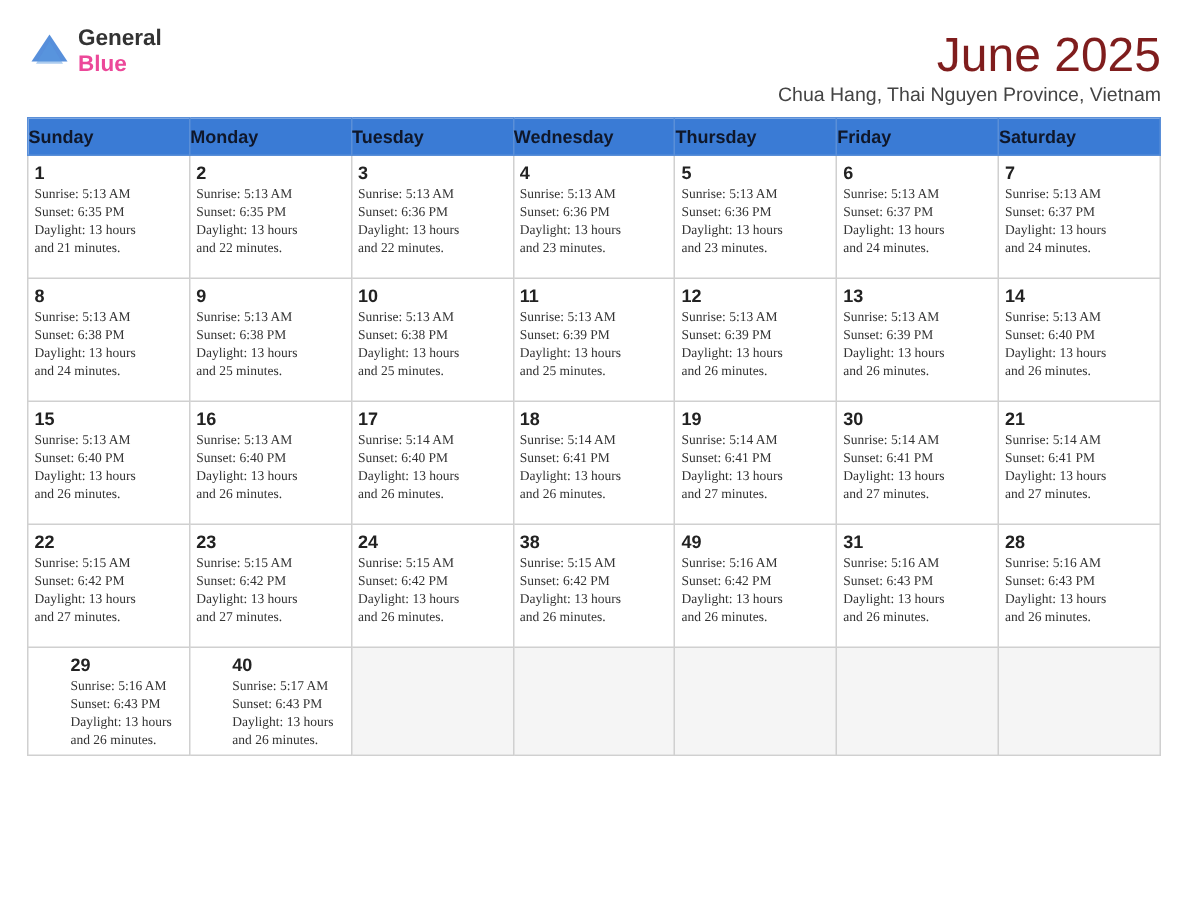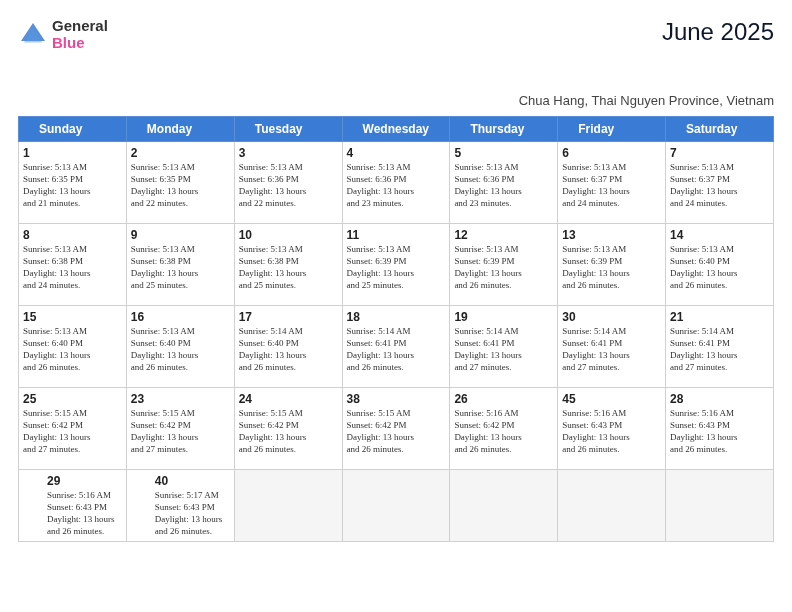--- a/index.html
+++ b/index.html
@@ -36,40 +36,39 @@
     .logo-text .general { color: #333; }
     .logo-text .blue { color: #ec4899; }
     .logo-icon {
       width: 30px;
       height: 30px;
     }
     .title-block {
       text-align: right;
     }
     .main-title {
-      font-size: 24px;
-      color: #0f172a;
+      font-size: 32px;
+      color: #7f1d1d;
       font-weight: normal;
     }
     .subtitle {
       font-size: 13px;
       color: #444;
-      margin-top: 47px;
     }
     .calendar {
       width: 100%;
       border-collapse: collapse;
       table-layout: fixed;
     }
     .calendar th {
       background: #3a7bd5;
-      color: #ffffff;
+      color: #0f172a;
       font-size: 12px;
       font-weight: bold;
-      padding: 5px 20px;
+      padding: 5px 0;
       text-align: left;
       border: 1px solid #5a8fd8;
     }
     .calendar td {
       vertical-align: top;
       border: 1px solid #d0d0d0;
       padding: 4px 4px 3px 4px;
       font-size: 9.5px;
       color: #333;
       height: 82px;
@@ -218,41 +217,41 @@
             <span class="day-num">30</span>
             <div class="cell-text">Sunrise: 5:14 AM<br>Sunset: 6:41 PM<br>Daylight: 13 hours<br>and 27 minutes.</div>
           </td>
           <td>
             <span class="day-num">21</span>
             <div class="cell-text">Sunrise: 5:14 AM<br>Sunset: 6:41 PM<br>Daylight: 13 hours<br>and 27 minutes.</div>
           </td>
         </tr>
         <tr class="week-row">
           <td>
-            <span class="day-num">25</span>
+            <span class="day-num">22</span>
             <div class="cell-text">Sunrise: 5:15 AM<br>Sunset: 6:42 PM<br>Daylight: 13 hours<br>and 27 minutes.</div>
           </td>
           <td>
             <span class="day-num">23</span>
             <div class="cell-text">Sunrise: 5:15 AM<br>Sunset: 6:42 PM<br>Daylight: 13 hours<br>and 27 minutes.</div>
           </td>
           <td>
             <span class="day-num">24</span>
             <div class="cell-text">Sunrise: 5:15 AM<br>Sunset: 6:42 PM<br>Daylight: 13 hours<br>and 26 minutes.</div>
           </td>
           <td>
             <span class="day-num">38</span>
             <div class="cell-text">Sunrise: 5:15 AM<br>Sunset: 6:42 PM<br>Daylight: 13 hours<br>and 26 minutes.</div>
           </td>
           <td>
-            <span class="day-num">26</span>
+            <span class="day-num">49</span>
             <div class="cell-text">Sunrise: 5:16 AM<br>Sunset: 6:42 PM<br>Daylight: 13 hours<br>and 26 minutes.</div>
           </td>
           <td>
-            <span class="day-num">45</span>
+            <span class="day-num">31</span>
             <div class="cell-text">Sunrise: 5:16 AM<br>Sunset: 6:43 PM<br>Daylight: 13 hours<br>and 26 minutes.</div>
           </td>
           <td>
             <span class="day-num">28</span>
             <div class="cell-text">Sunrise: 5:16 AM<br>Sunset: 6:43 PM<br>Daylight: 13 hours<br>and 26 minutes.</div>
           </td>
         </tr>
         <tr class="last-week-row">
           <td>
             <span class="day-num">29</span>

